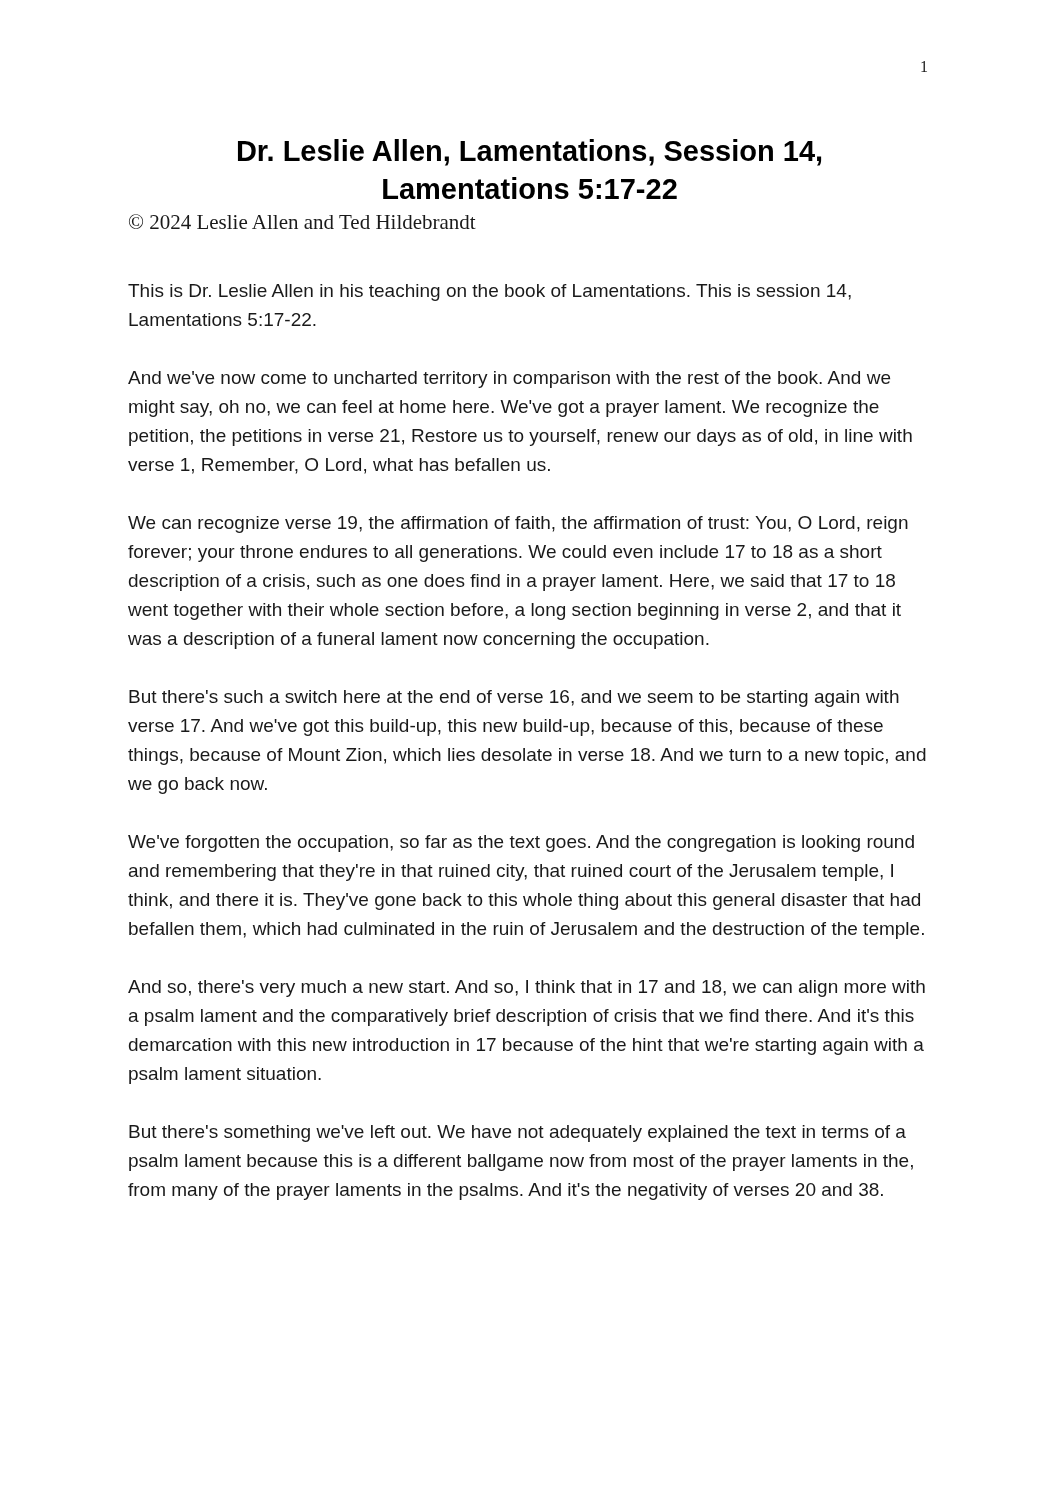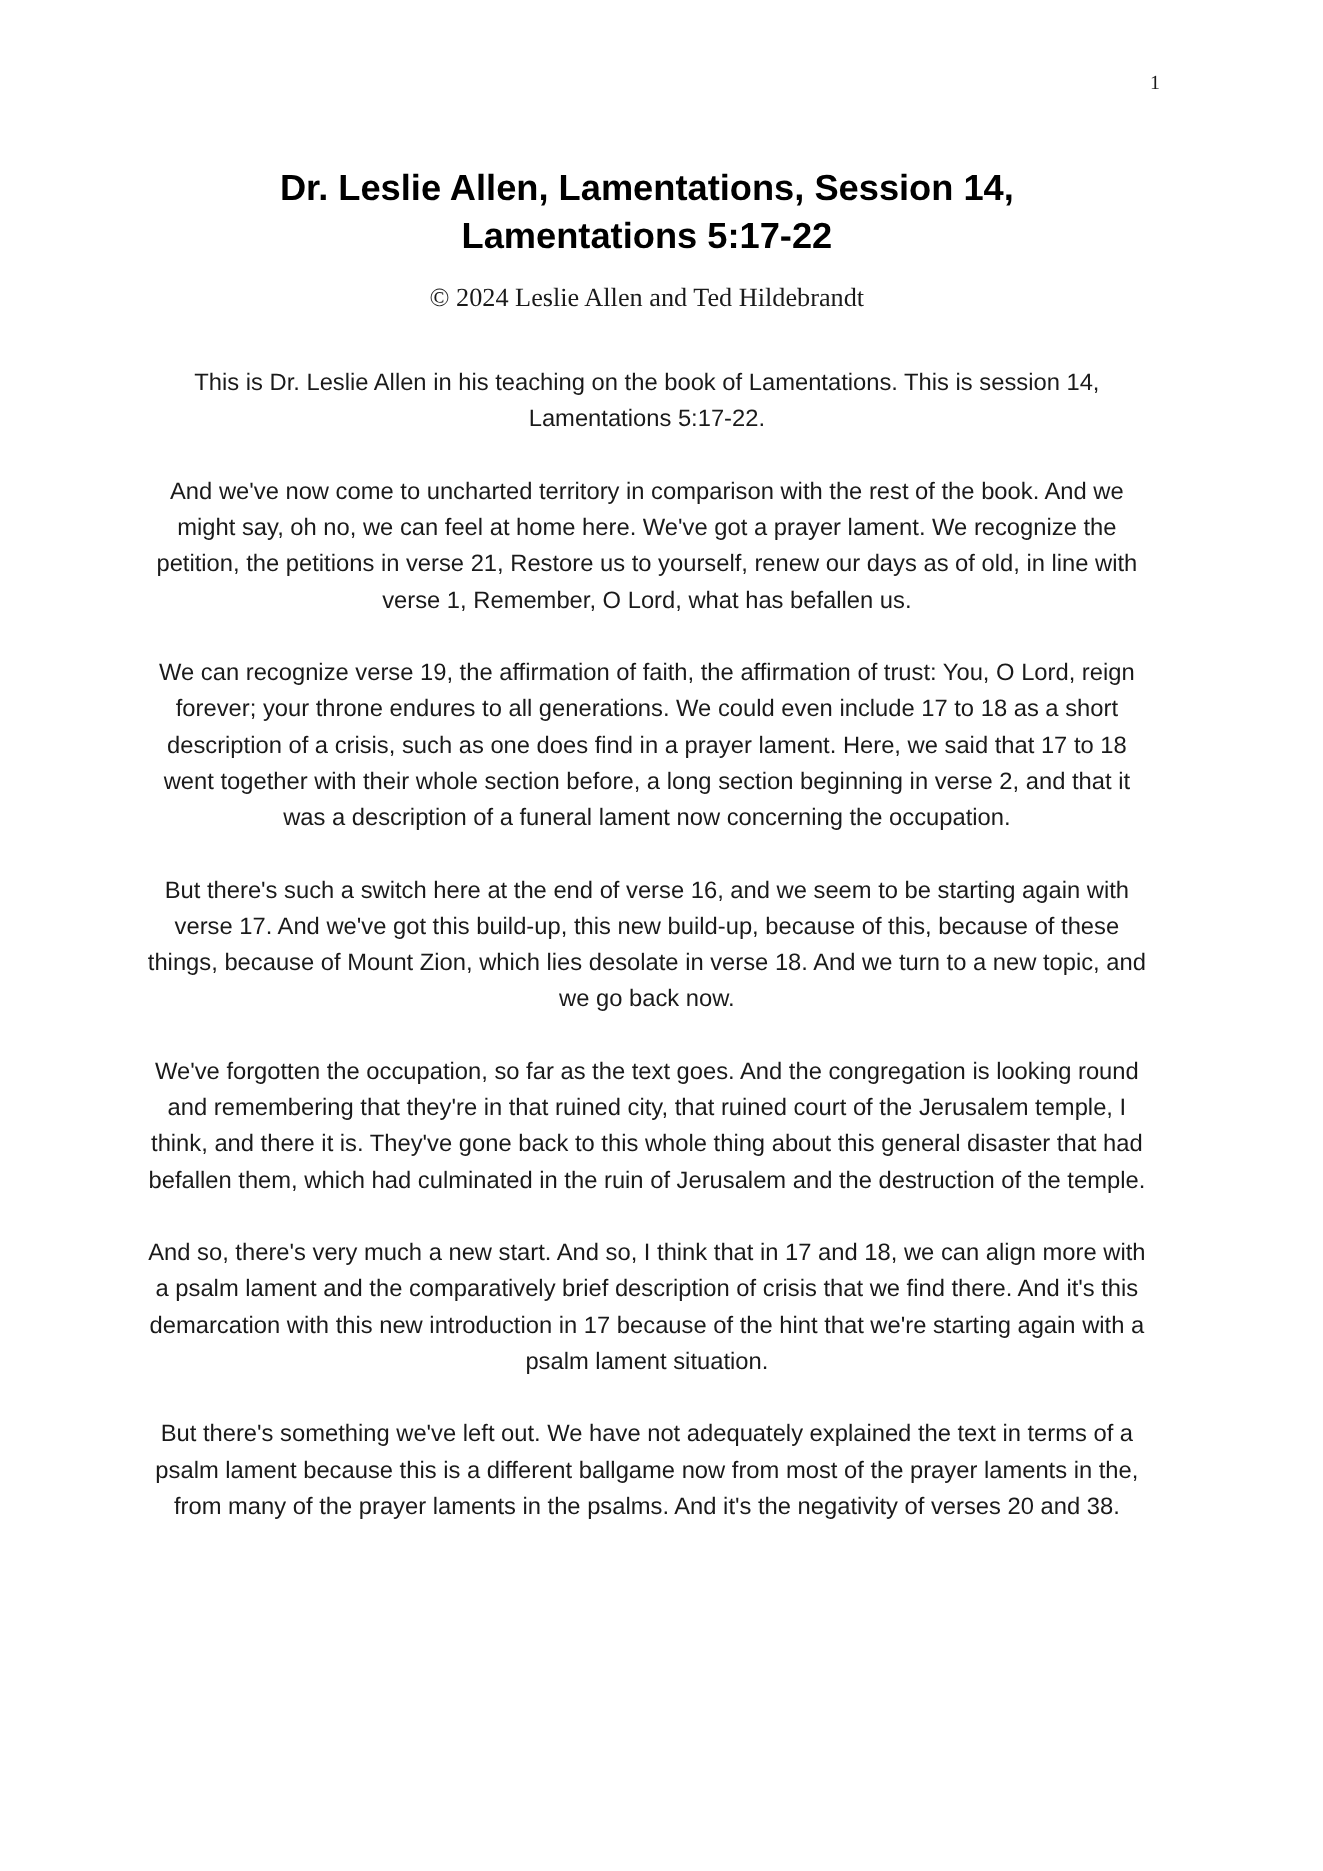--- a/index.html
+++ b/index.html
@@ -31,53 +31,53 @@
     top: 58px;
     right: 130px;
     font-family: "Liberation Serif", serif;
     font-size: 16px;
     color: #1a1a1a;
   }
 
   .content {
     position: absolute;
     top: 132px;
-    left: 116px;
+    left: 128px;
     width: 803px;
   }
 
   .title {
     font-family: "Liberation Sans", sans-serif;
     font-weight: 700;
     font-size: 29px;
     line-height: 38px;
     text-align: center;
     color: #000000;
   }
 
   .copyright {
     font-family: "Liberation Serif", serif;
     font-size: 21px;
     line-height: 28px;
-    text-align: center;
+    text-align: left;
     color: #1a1a1a;
-    margin-top: 16px;
+    margin-top: 0;
   }
 
   .body-text {
     margin-top: 40px;
   }
 
   .body-text p {
     font-family: "Liberation Sans", sans-serif;
     font-size: 19px;
     line-height: 29px;
     color: #1a1a1a;
     margin-bottom: 29px;
-    text-align: center;
+    text-align: left;
   }
 </style>
 </head>
 <body>
 
 <div class="page">
 
   <div class="page-number">1</div>
 
   <div class="content">

